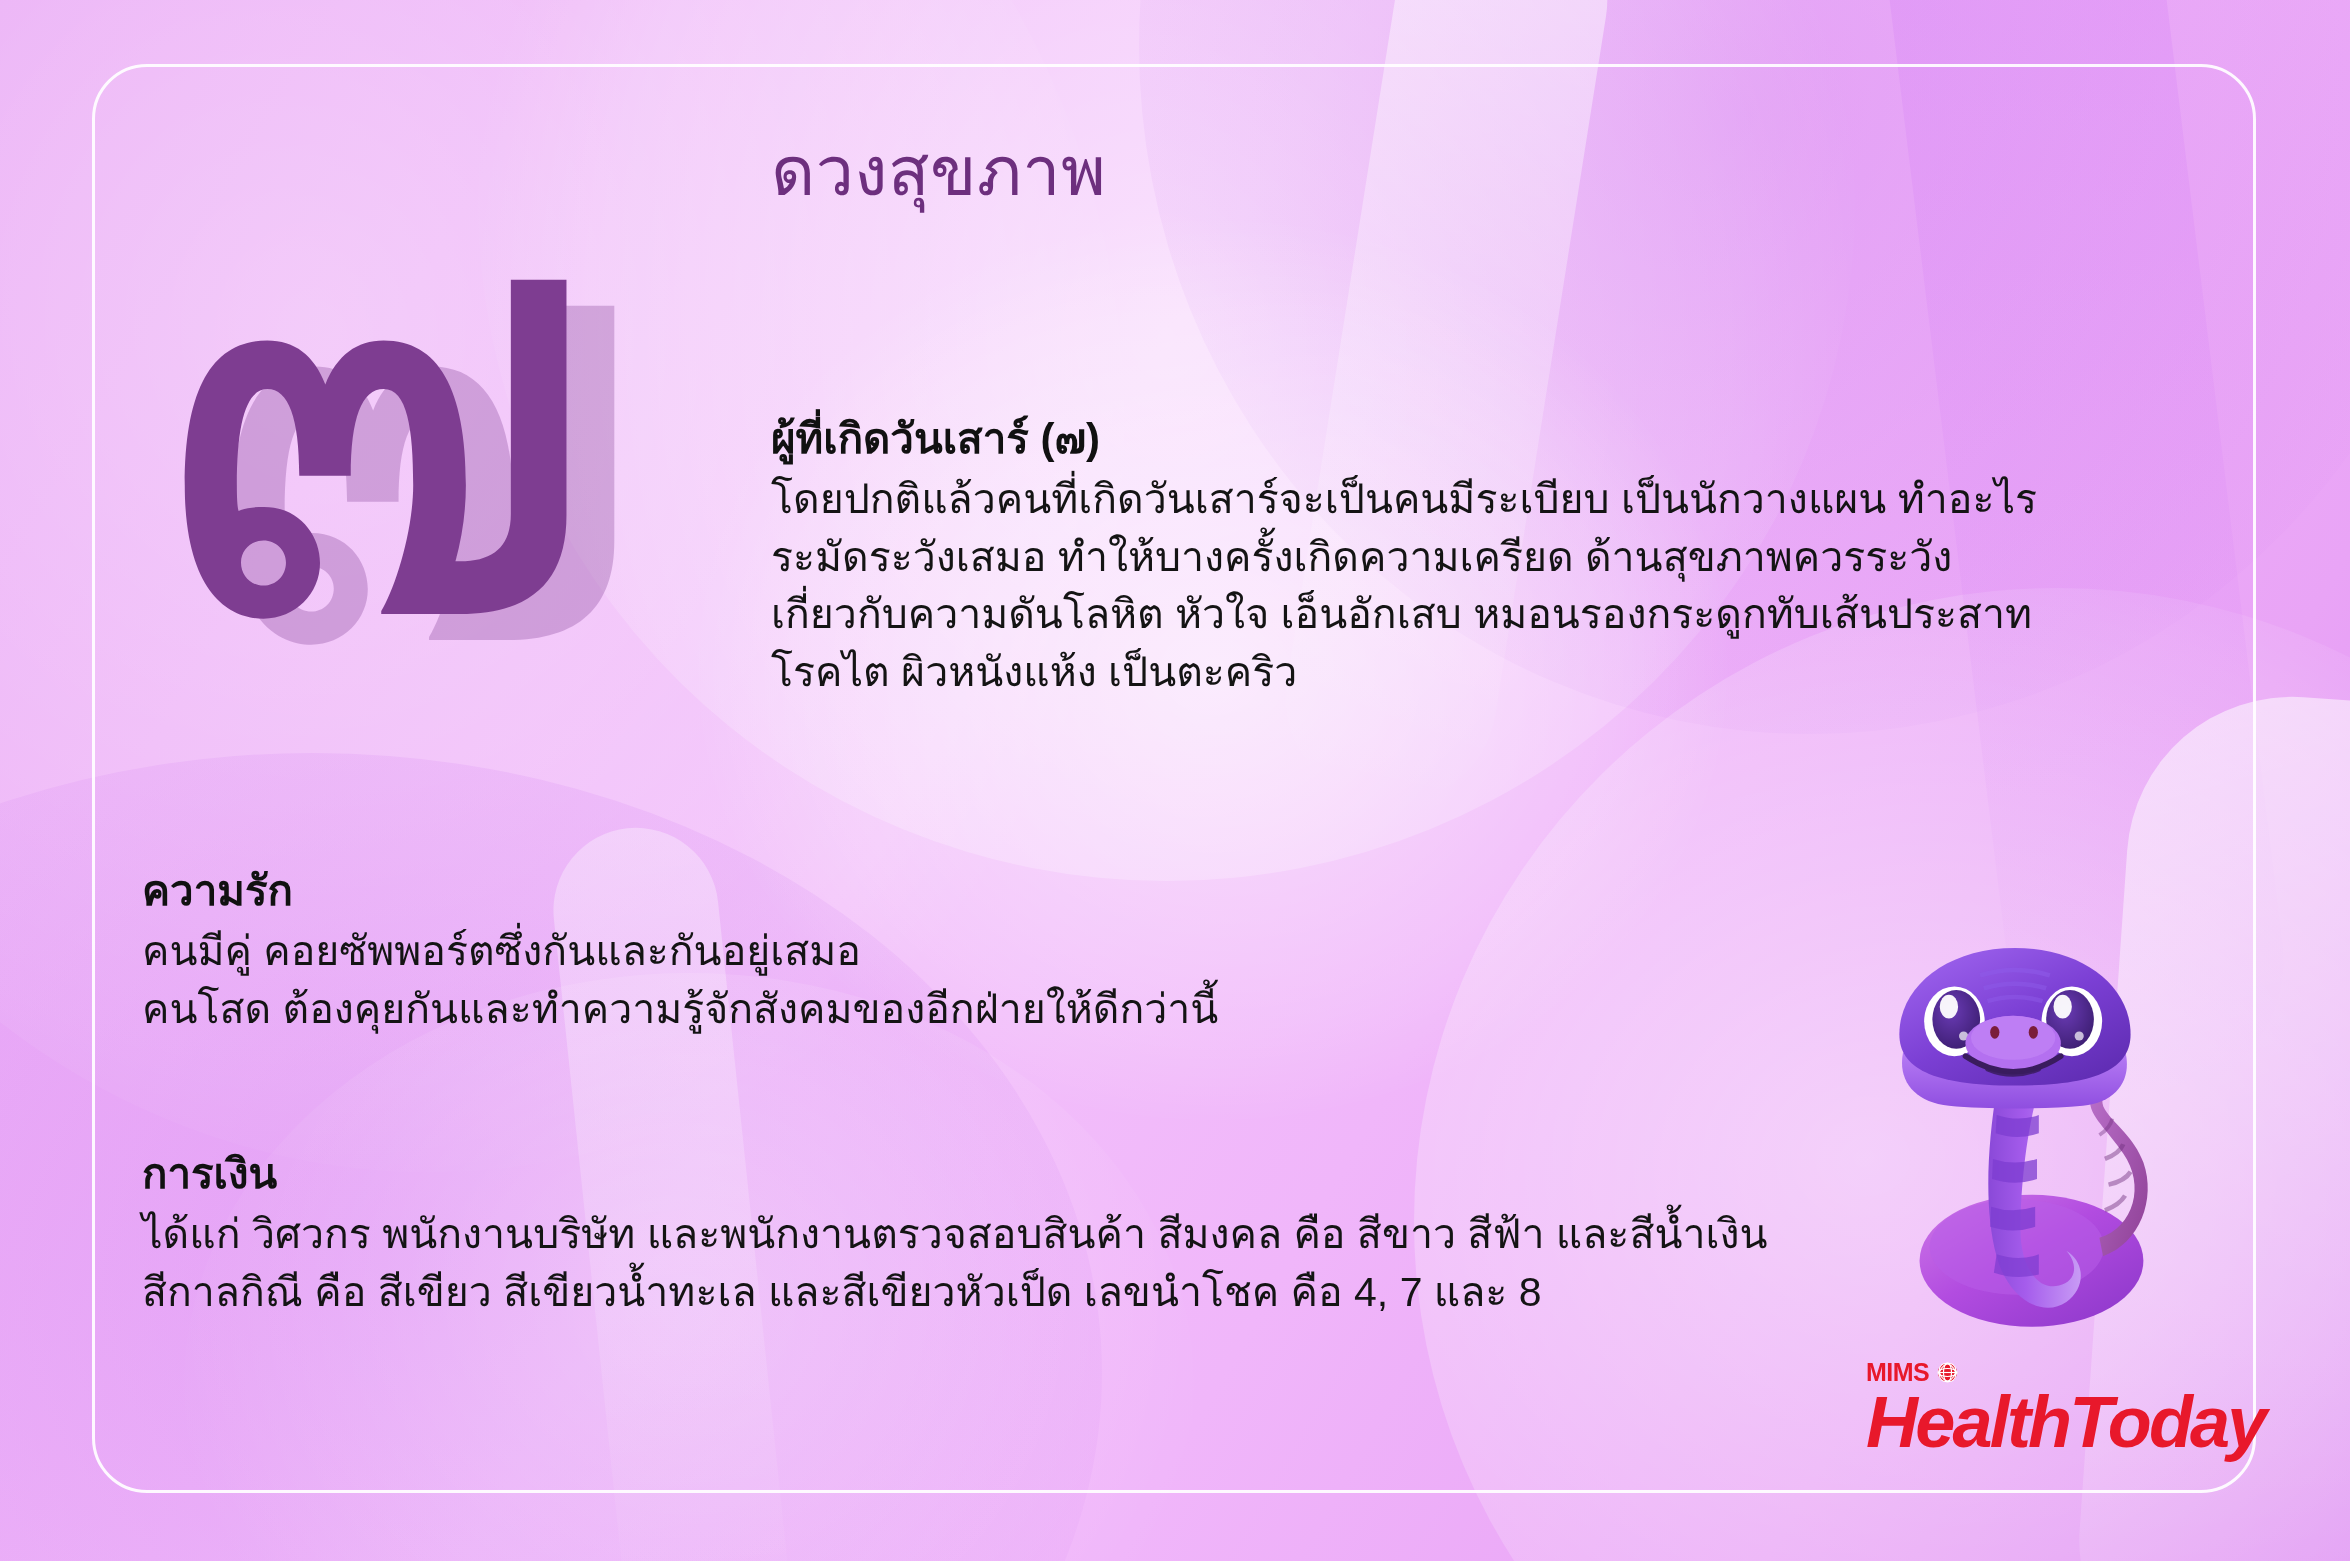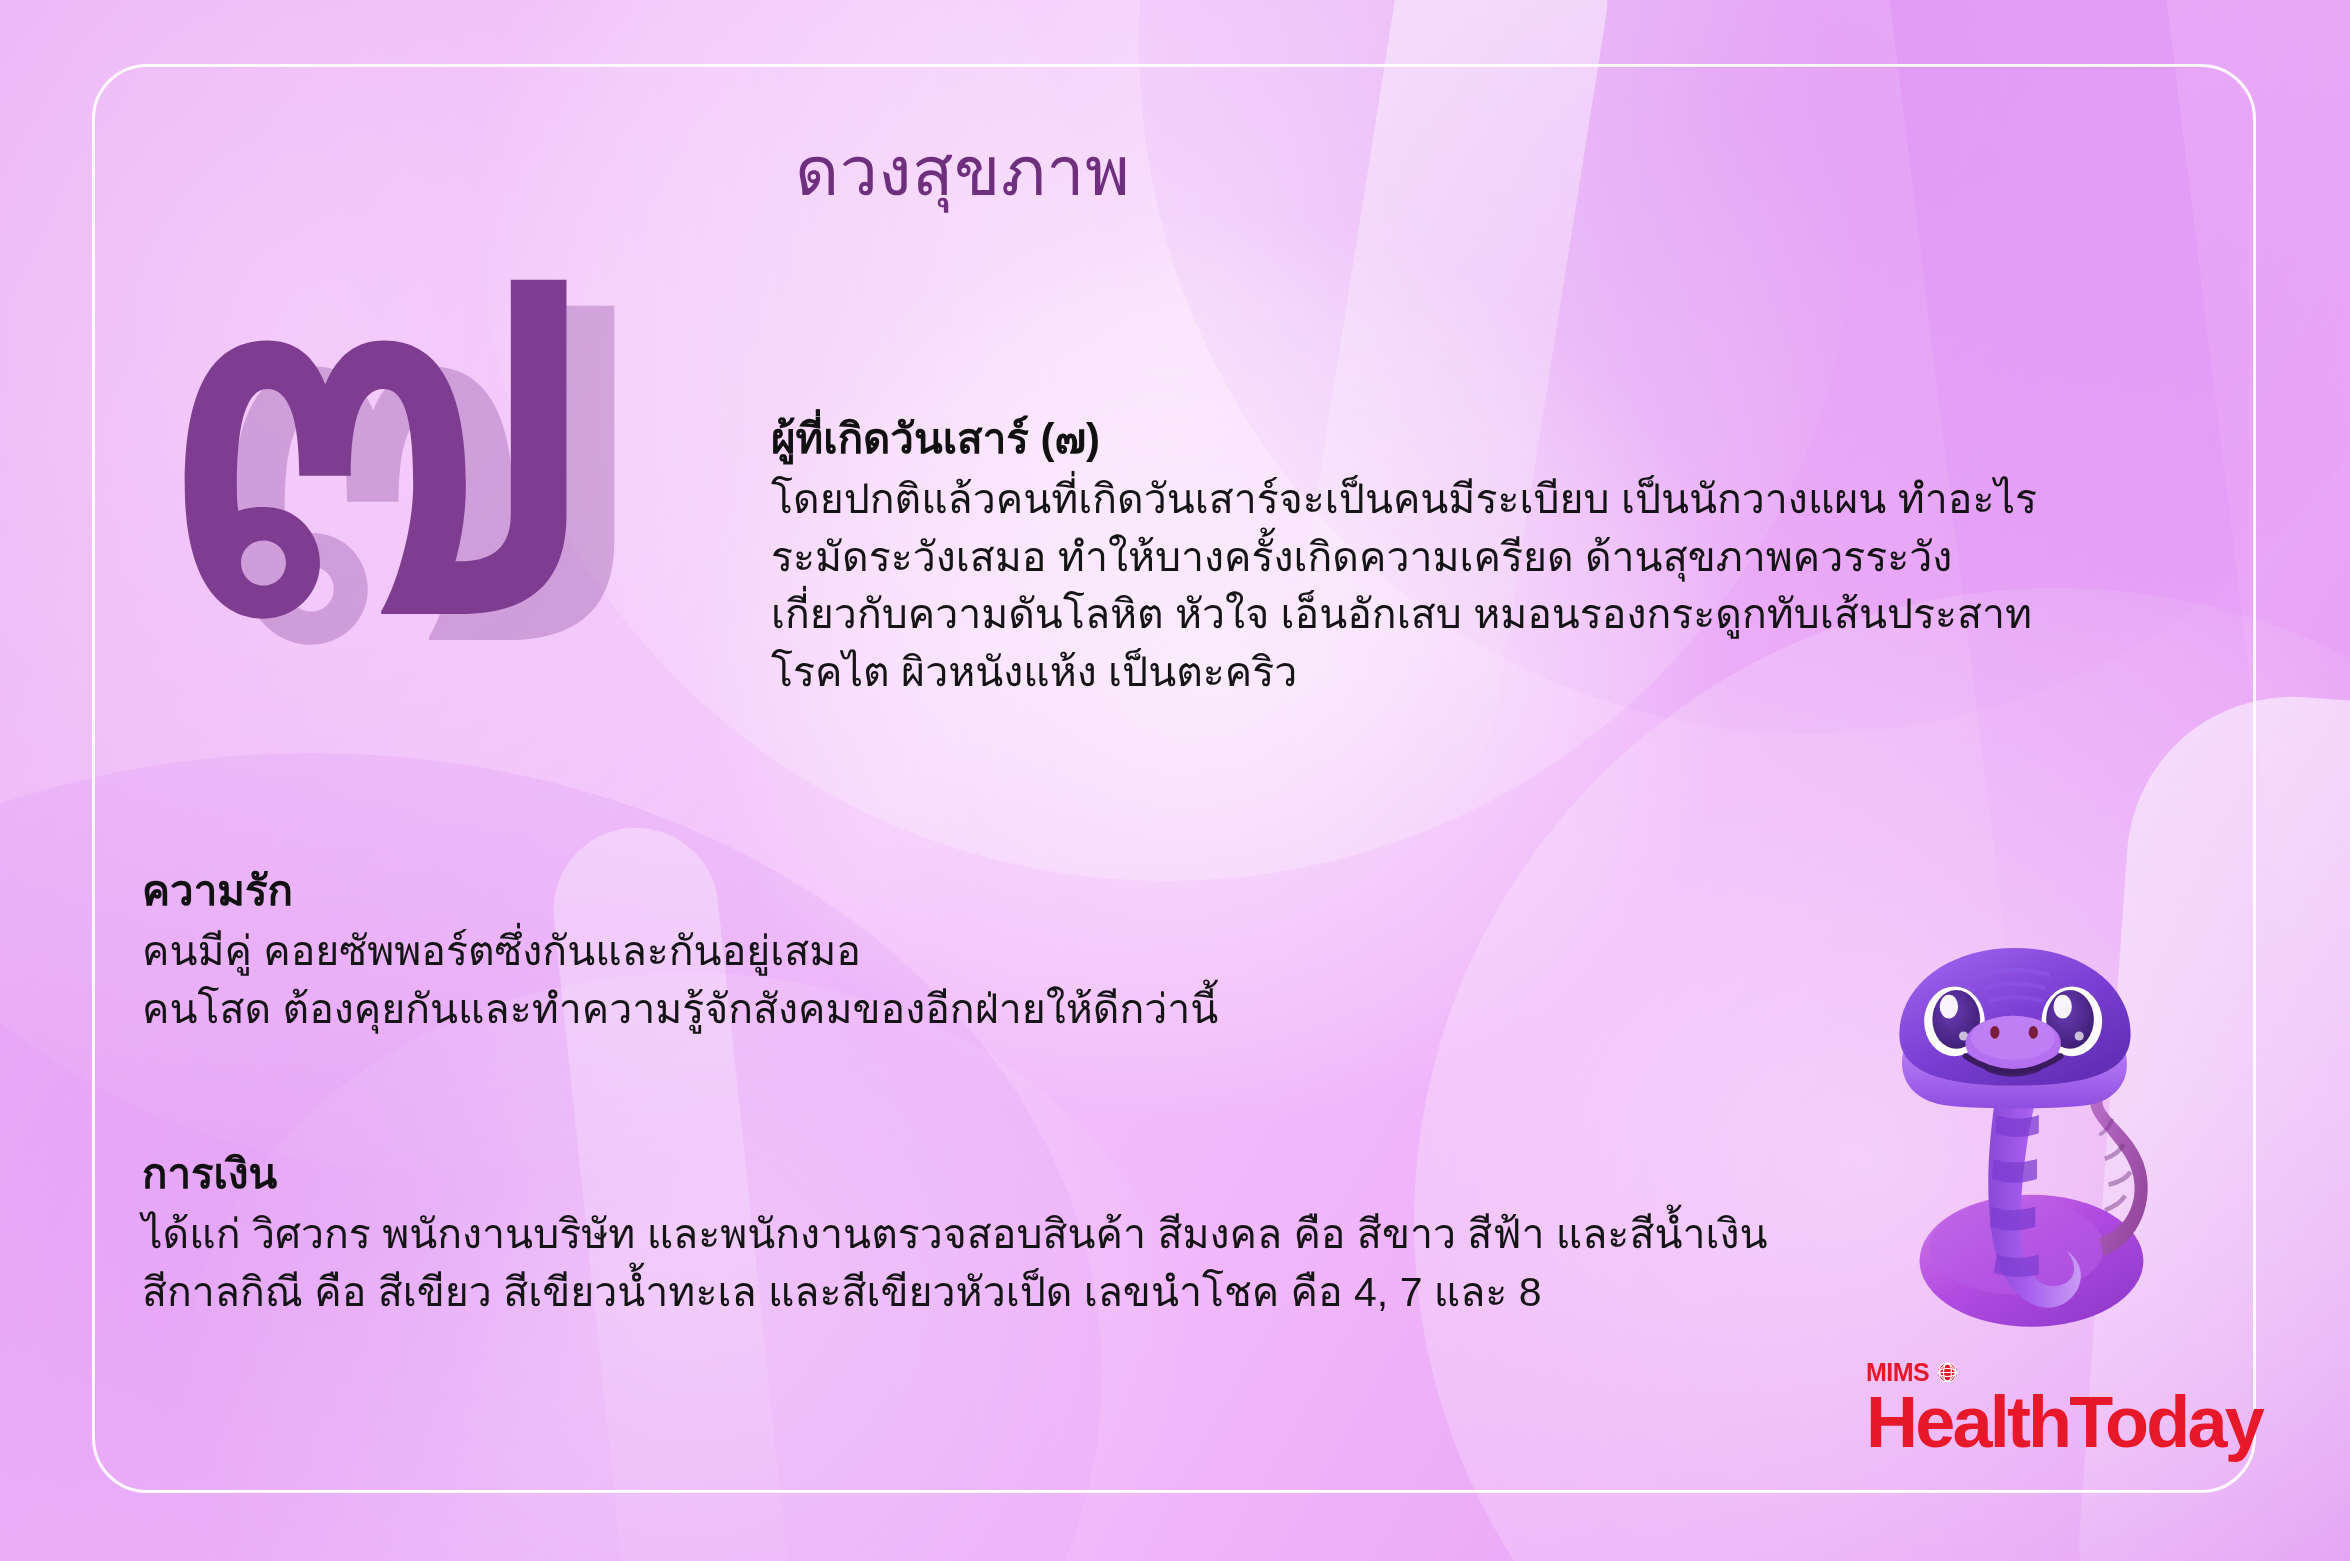--- a/index.html
+++ b/index.html
@@ -122,21 +122,20 @@
   #thai-numeral-deco .glyph.main {
     left: 9.2px; top: 0px;
     color: #7e3d91;
   }
 
   
   #header-block {
     position: absolute;
     left: 771px; top: 136px;
     width: 1433px;
-    margin-left: 24px;
   }
   .title-line-1 {
     font-family: "Liberation Sans", "DejaVu Sans", sans-serif;
     font-size: 68px;
     font-weight: 400;
     color: #6d2f7e;
     line-height: 1.05;
     letter-spacing: 0.5px;
     white-space: nowrap;
   }
@@ -207,20 +206,21 @@
   }
   #brand-logo .brand-name {
     font-family: "Liberation Sans", "DejaVu Sans", sans-serif;
     font-size: 72px;
     font-weight: 700;
     color: #e8182b;
     letter-spacing: -2.8px;
     line-height: 0.98;
     margin-top: 1.8px;
     white-space: nowrap;
+    font-style: italic;
   }
 </style>
 </head>
 <body>
 
 <div id="poster">
 
   <div class="blob blob-a"></div>
   <div class="blob blob-b"></div>
   <div class="blob blob-c"></div>

